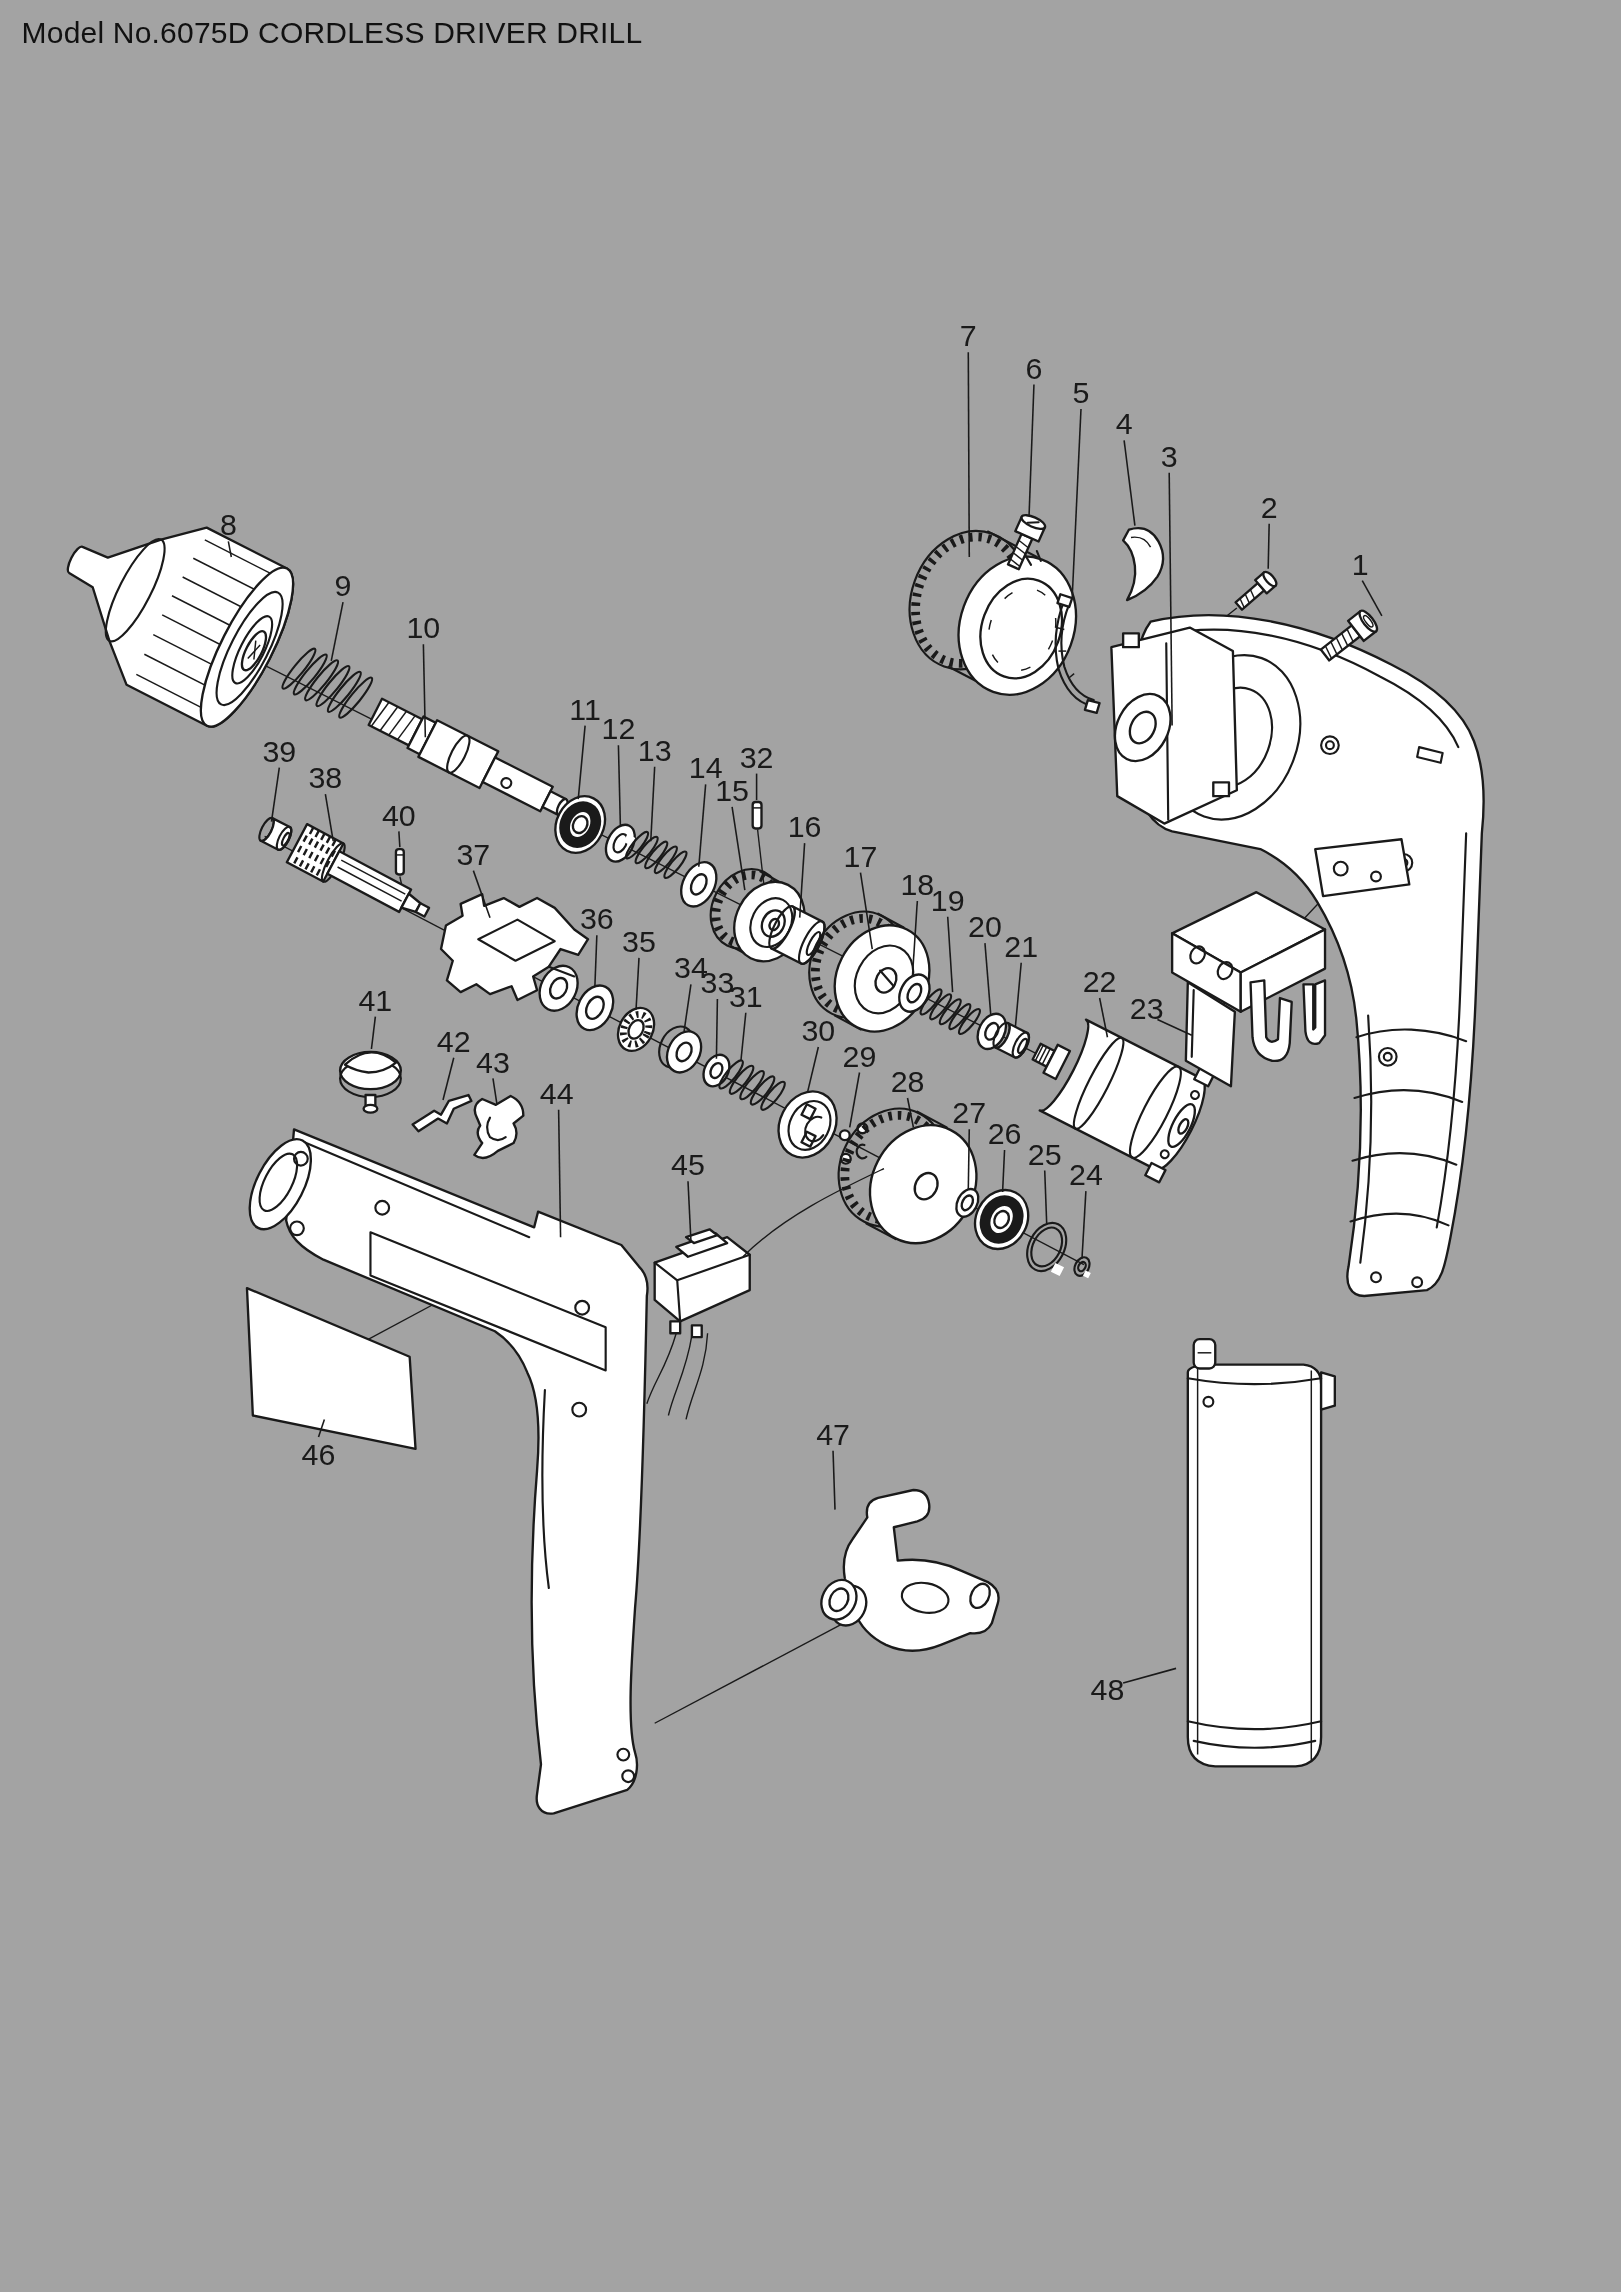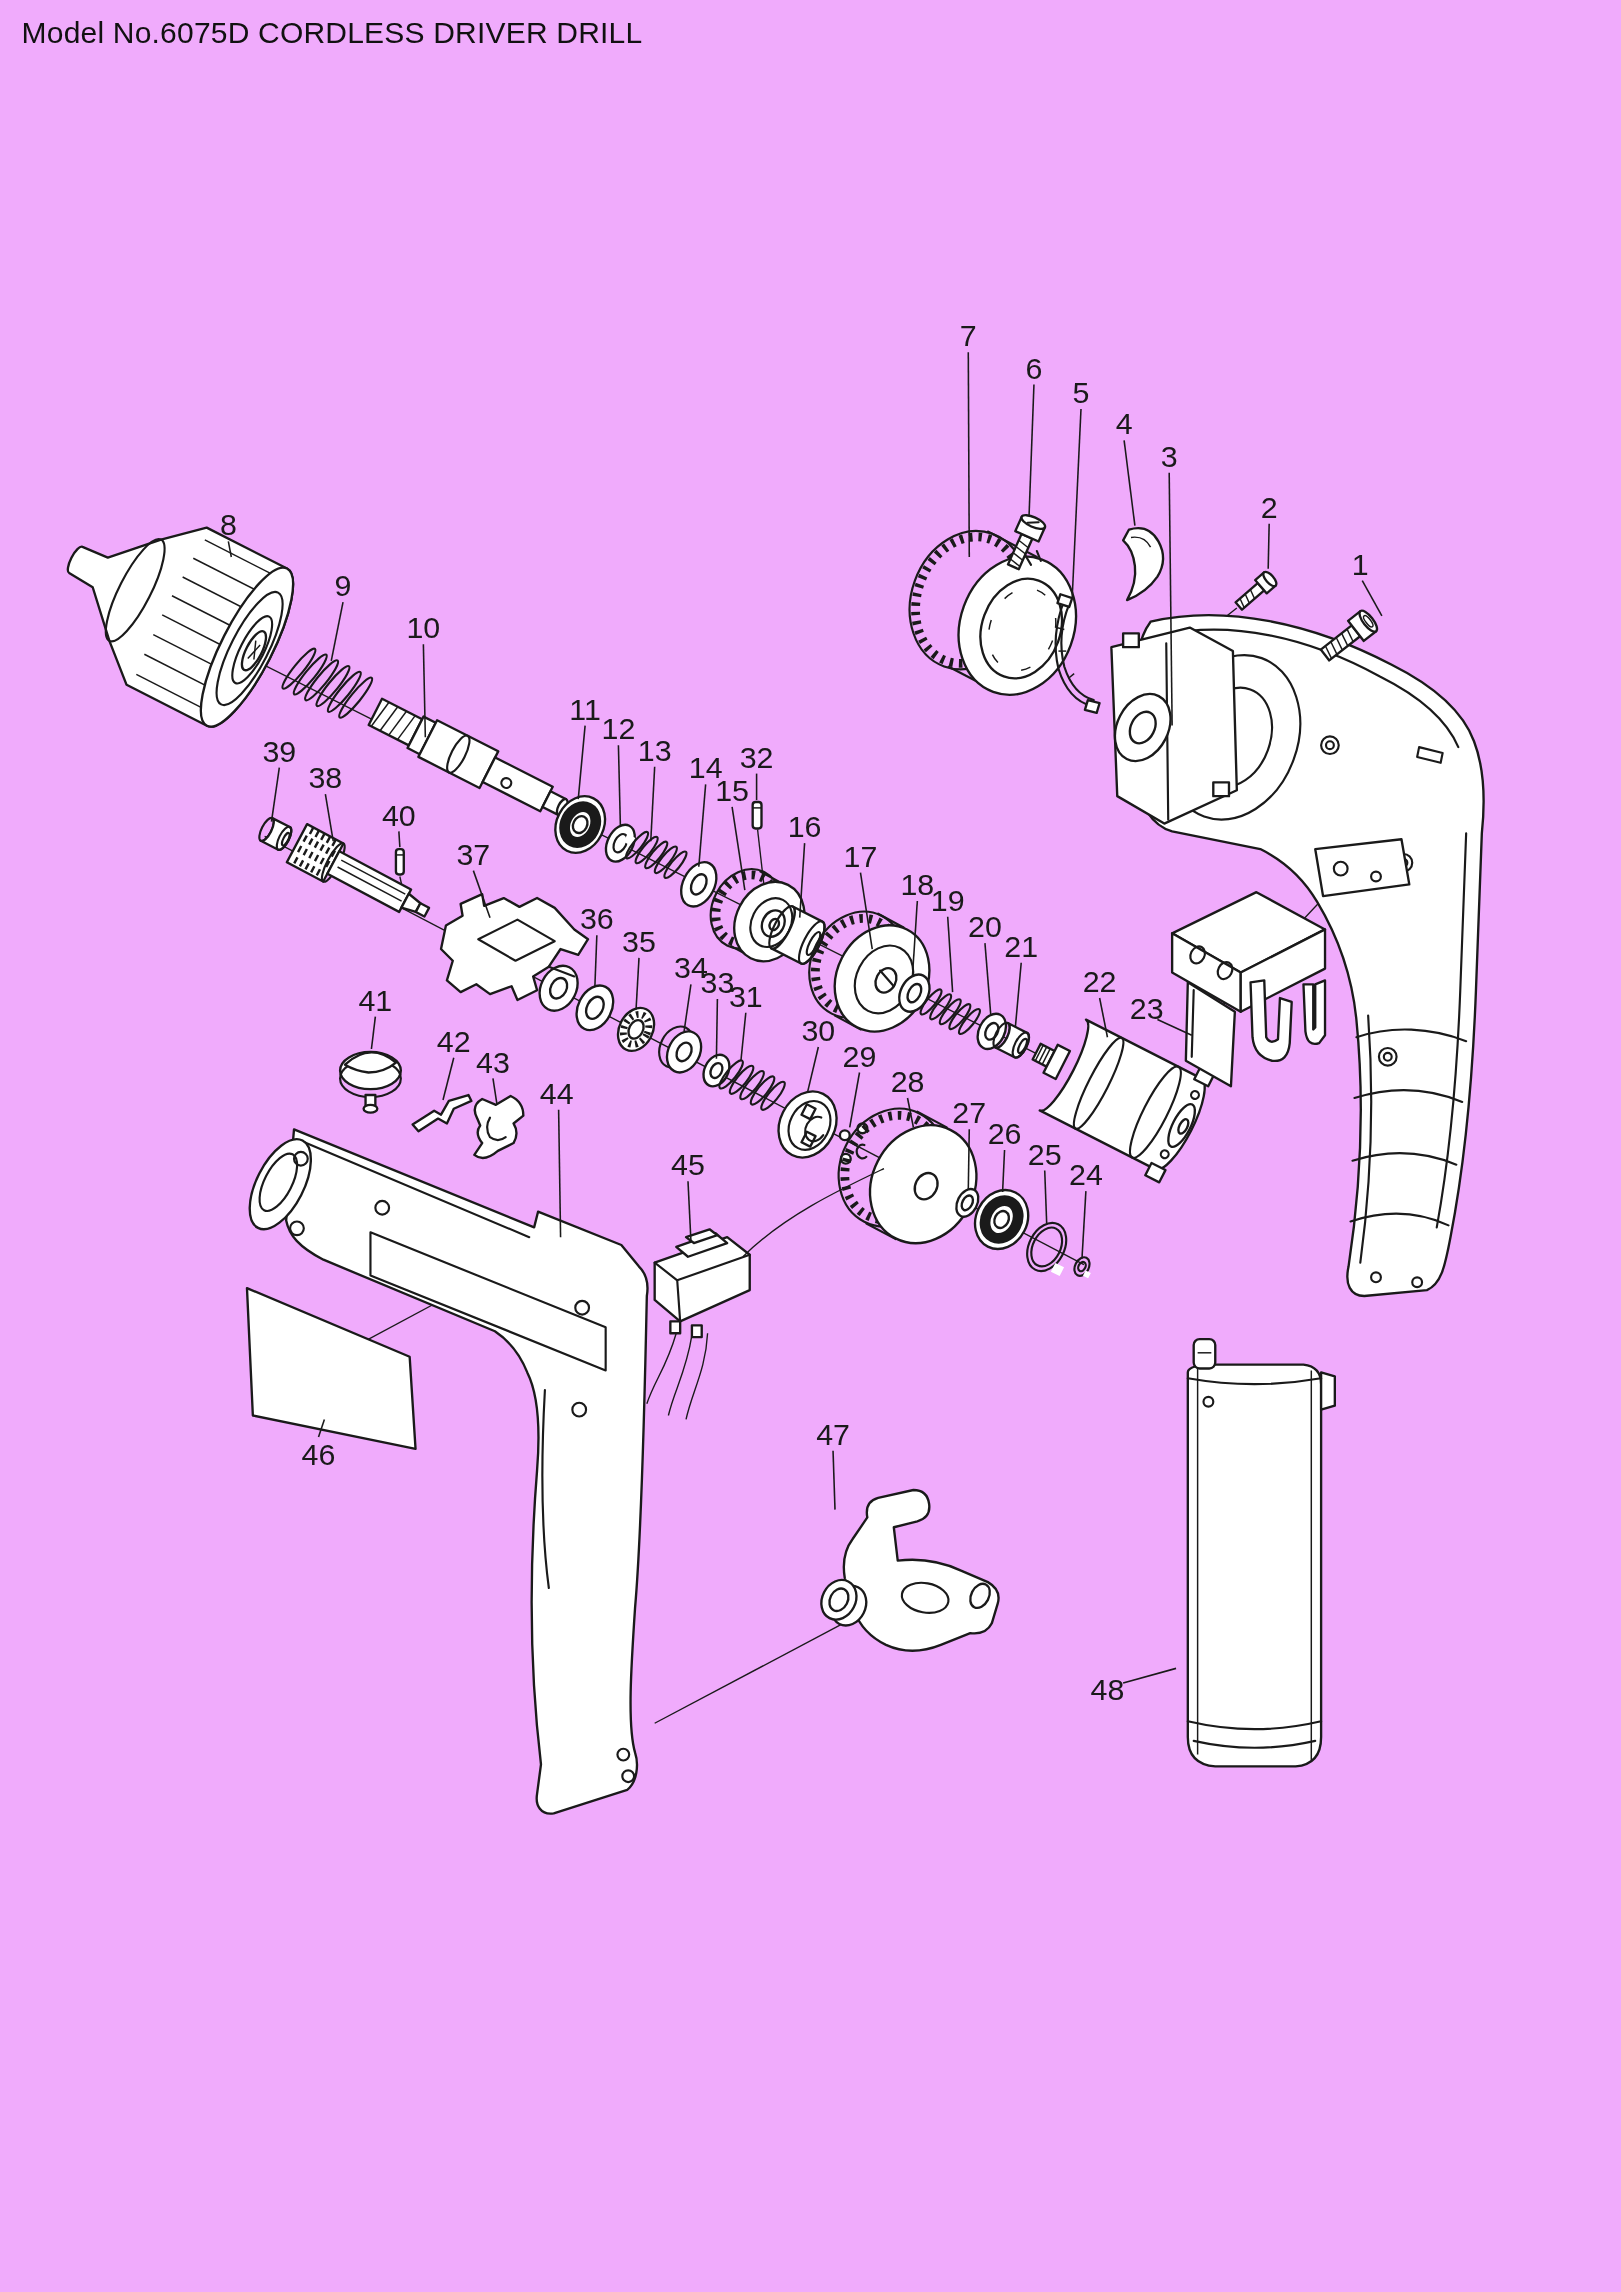--- a/index.html
+++ b/index.html
@@ -1,16 +1,16 @@
 <!DOCTYPE html>
 <html><head>
 <meta charset="utf-8">
 <style>
   html,body{margin:0;padding:0;background:#fff;}
-  #page{position:relative;width:1621px;height:2293px;background:#f0abfc;overflow:hidden;
+  #page{position:relative;width:1621px;height:2293px;background:#a3a3a3;overflow:hidden;
         font-family:"Liberation Sans",sans-serif;}
   #title{position:absolute;left:21.6px;top:15.7px;font-size:30px;font-weight:500;
          color:#111;letter-spacing:0.2px;}
   svg{position:absolute;left:0;top:0;}
   .o{fill:#fff;stroke:#1a1a1a;stroke-width:2.4;stroke-linejoin:round;stroke-linecap:round;}
   .l{fill:none;stroke:#1a1a1a;stroke-width:2.2;stroke-linejoin:round;stroke-linecap:round;}
   .t{fill:none;stroke:#1a1a1a;stroke-width:1.4;}
   .w1{fill:none;stroke:#1a1a1a;stroke-width:1.5;}
   .k{fill:none;stroke:#1a1a1a;stroke-width:9;stroke-dasharray:3.5 6;}
   .k2{fill:none;stroke:#1a1a1a;stroke-width:7;stroke-dasharray:2.5 4;}

